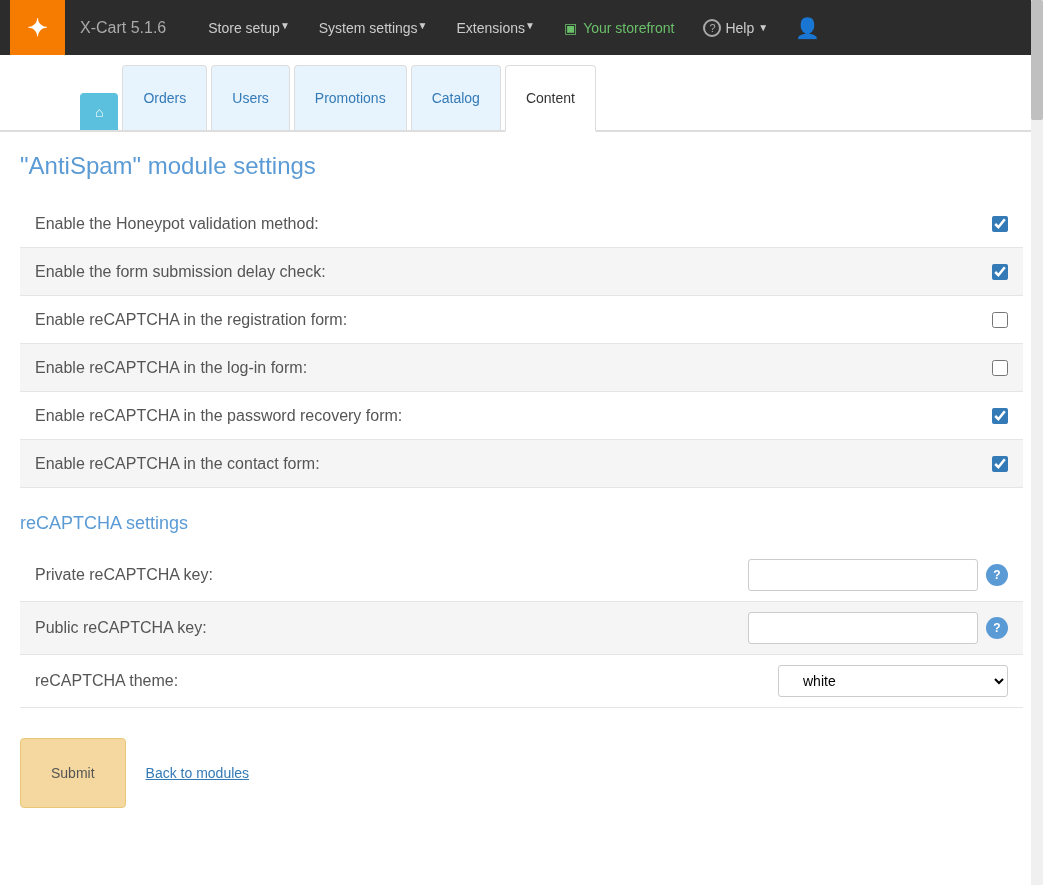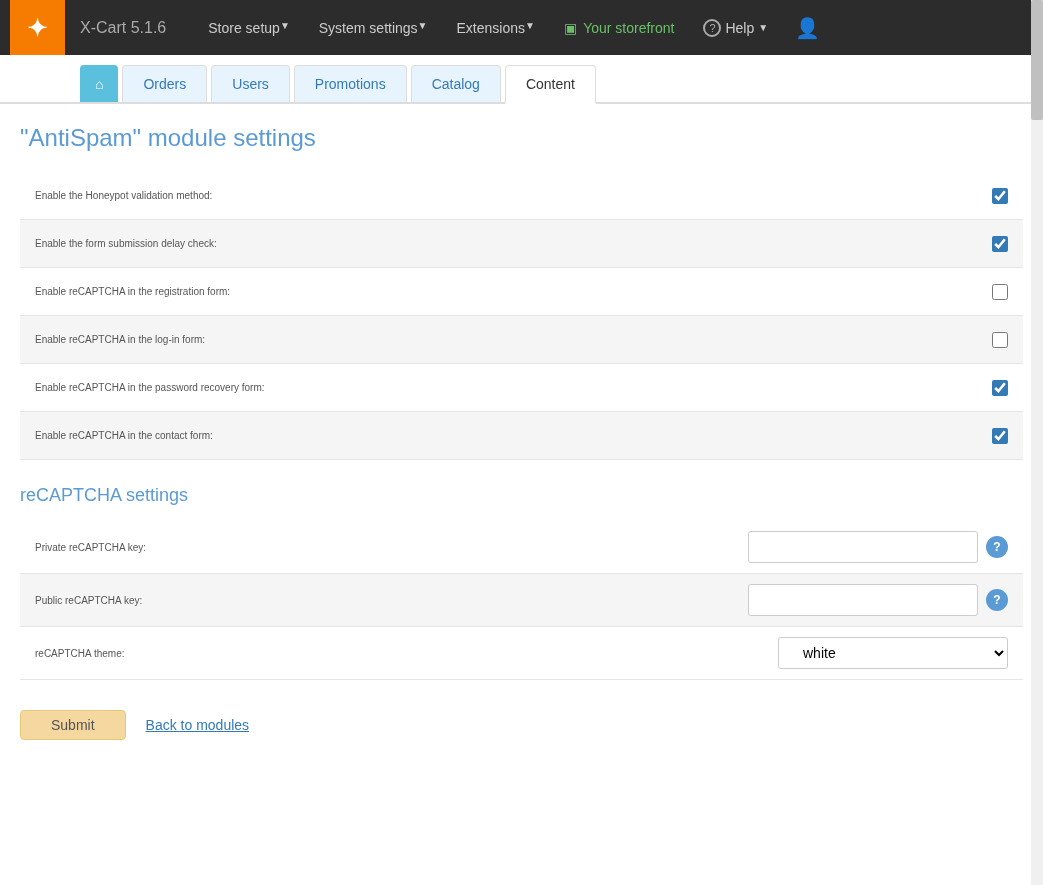--- a/index.html
+++ b/index.html
@@ -89,21 +89,21 @@
     
     .tabbar {
       background: #fff;
       display: flex;
       align-items: flex-end;
       padding: 10px 0 0 80px;
       border-bottom: 2px solid #ddd;
       gap: 4px;
     }
     .tab {
-      padding: 10px 20px;
+      padding: 24px 20px;
       border: 1px solid #ddd;
       border-bottom: none;
       border-radius: 4px 4px 0 0;
       background: #e8f4fd;
       color: #337ab7;
       cursor: pointer;
       font-size: 14px;
       display: flex;
       align-items: center;
       gap: 6px;
@@ -146,21 +146,21 @@
     }
     .settings-row:nth-child(even) {
       background: #f5f5f5;
     }
     .settings-row:nth-child(odd) {
       background: #fff;
     }
     .settings-label {
       flex: 1;
       color: #555;
-      font-size: 10px;
+      font-size: 16px;
     }
     .settings-control {
       display: flex;
       align-items: center;
       gap: 8px;
     }
     input[type="checkbox"] {
       width: 16px;
       height: 16px;
       cursor: pointer;
@@ -203,21 +203,21 @@
     .footer-actions {
       margin-top: 30px;
       display: flex;
       align-items: center;
       gap: 20px;
     }
     .btn-submit {
       background: #f5d8a0;
       border: 1px solid #e8c878;
       color: #555;
-      padding: 6px 30px;
+      padding: 26px 30px;
       border-radius: 4px;
       cursor: pointer;
       font-size: 14px;
     }
     .back-link {
       color: #337ab7;
       text-decoration: underline;
       cursor: pointer;
       font-size: 14px;
     }

